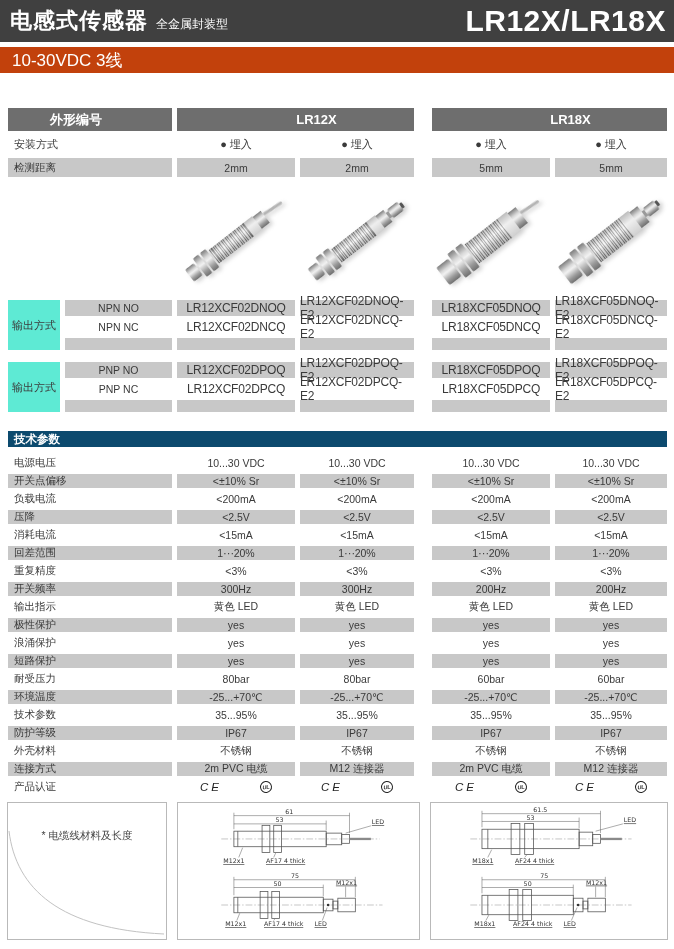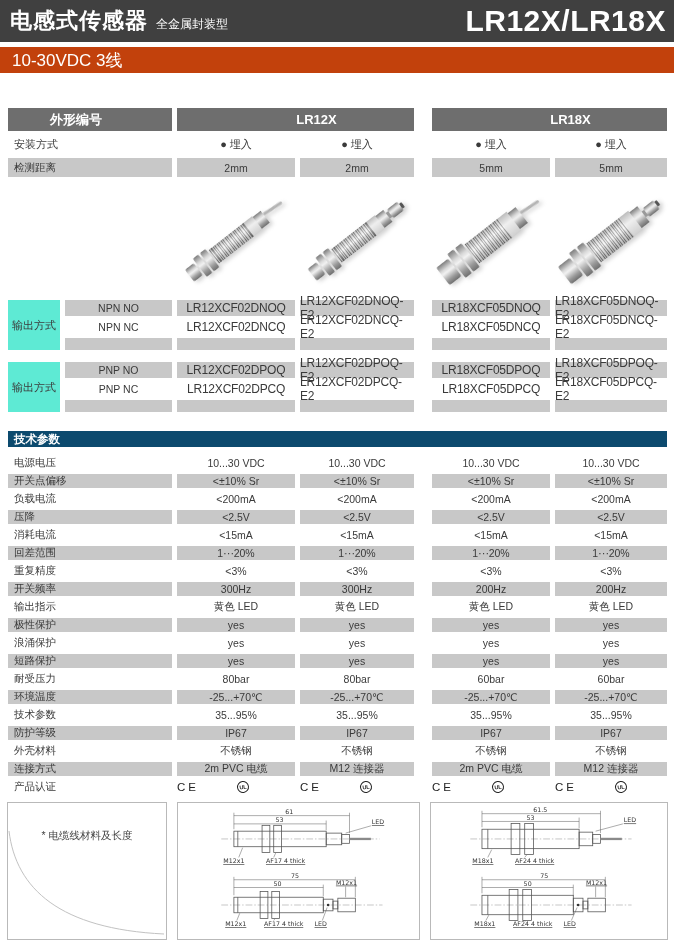--- a/index.html
+++ b/index.html
@@ -34,21 +34,21 @@
   .ogrid.pnp{margin-top:12px;}
   .olabel{grid-row:1/4;background:#5eead4;display:flex;align-items:center;
           justify-content:center;font-size:11px;}
   .pn{font-size:12px;letter-spacing:-.2px;}
   
   .techbar{margin-top:19px;height:16px;background:#0c4a6e;color:#fff;font-weight:700;
            font-size:11.5px;display:flex;align-items:center;padding-left:6px;box-sizing:border-box;}
   .specs{margin-top:9px;}
   .specs .row{height:13.5px;margin-bottom:4.5px;}
   
-  .certcell{display:flex;align-items:center;justify-content:flex-start;gap:38px;overflow:visible;}
+  .certcell{display:flex;align-items:center;justify-content:center;gap:38px;overflow:visible;font-style:italic;}
   .ce{font-size:11.5px;letter-spacing:3px;color:#222;}
   .ul{width:12px;height:12px;border:1px solid #222;border-radius:50%;display:flex;
       align-items:center;justify-content:center;font-size:5.5px;font-weight:700;color:#222;
       transform:rotate(-8deg);box-sizing:border-box;}
   
   .boxes{display:flex;margin-left:7px;margin-top:8px;}
   .box{border:1px solid #b9b9b9;height:138px;box-sizing:border-box;background:#fff;position:relative;}
   .notebox{width:160px;}
   .dbox1{width:243px;margin-left:10px;}
   .dbox2{width:238px;margin-left:10px;}

